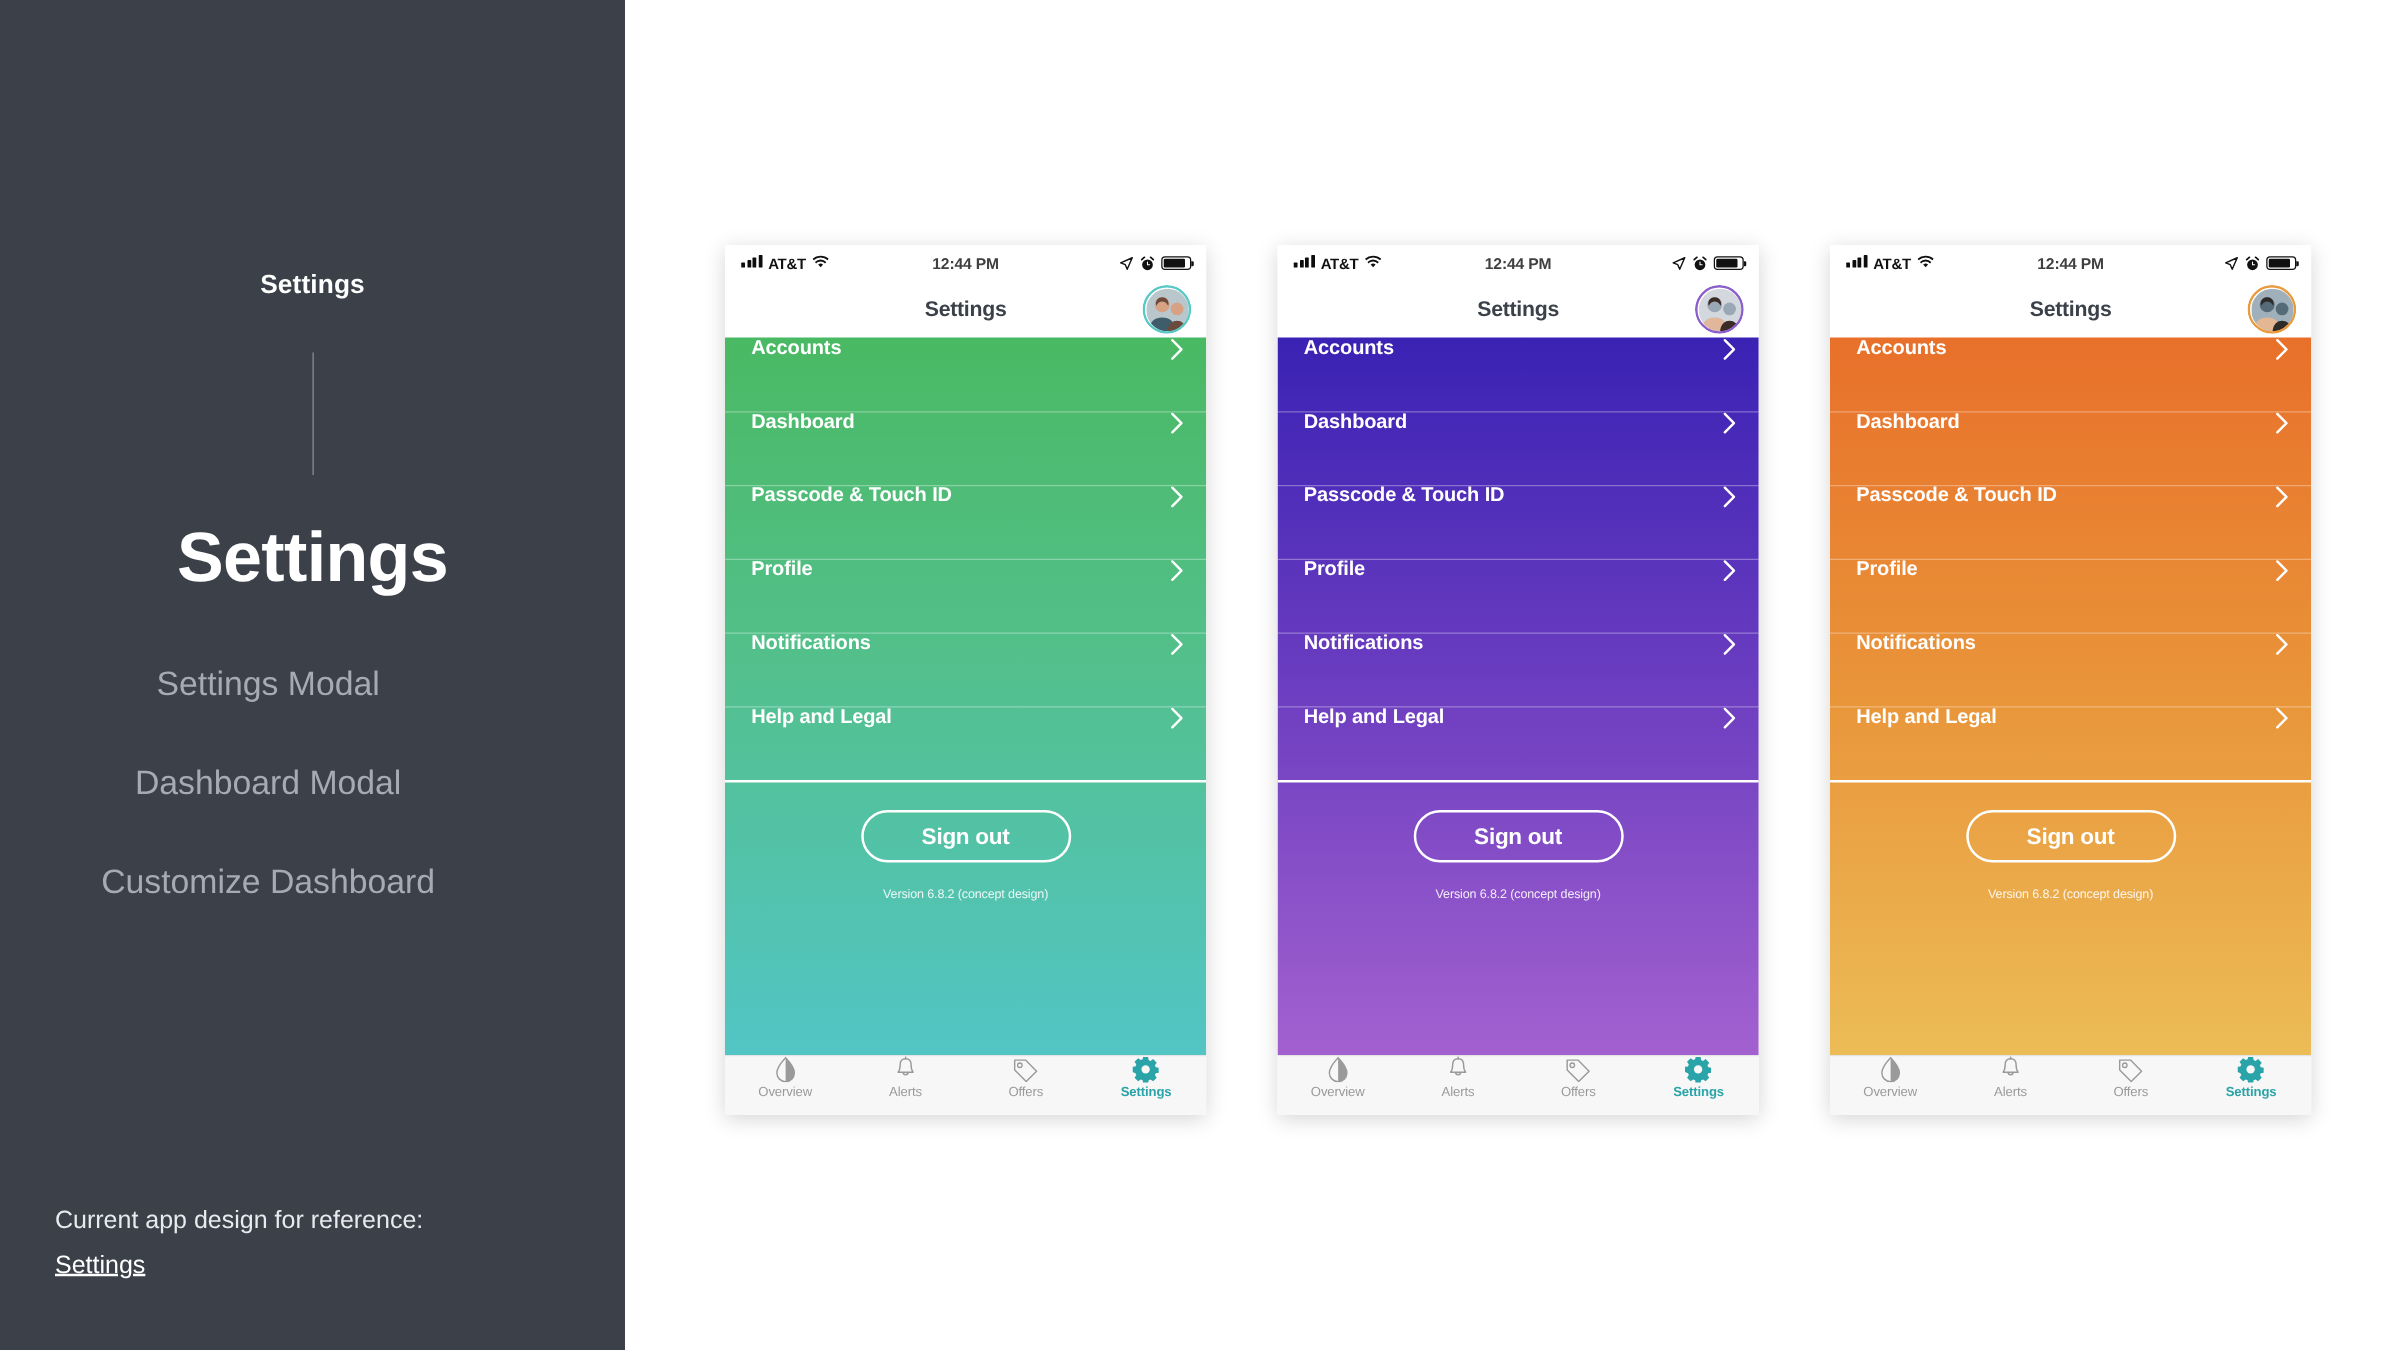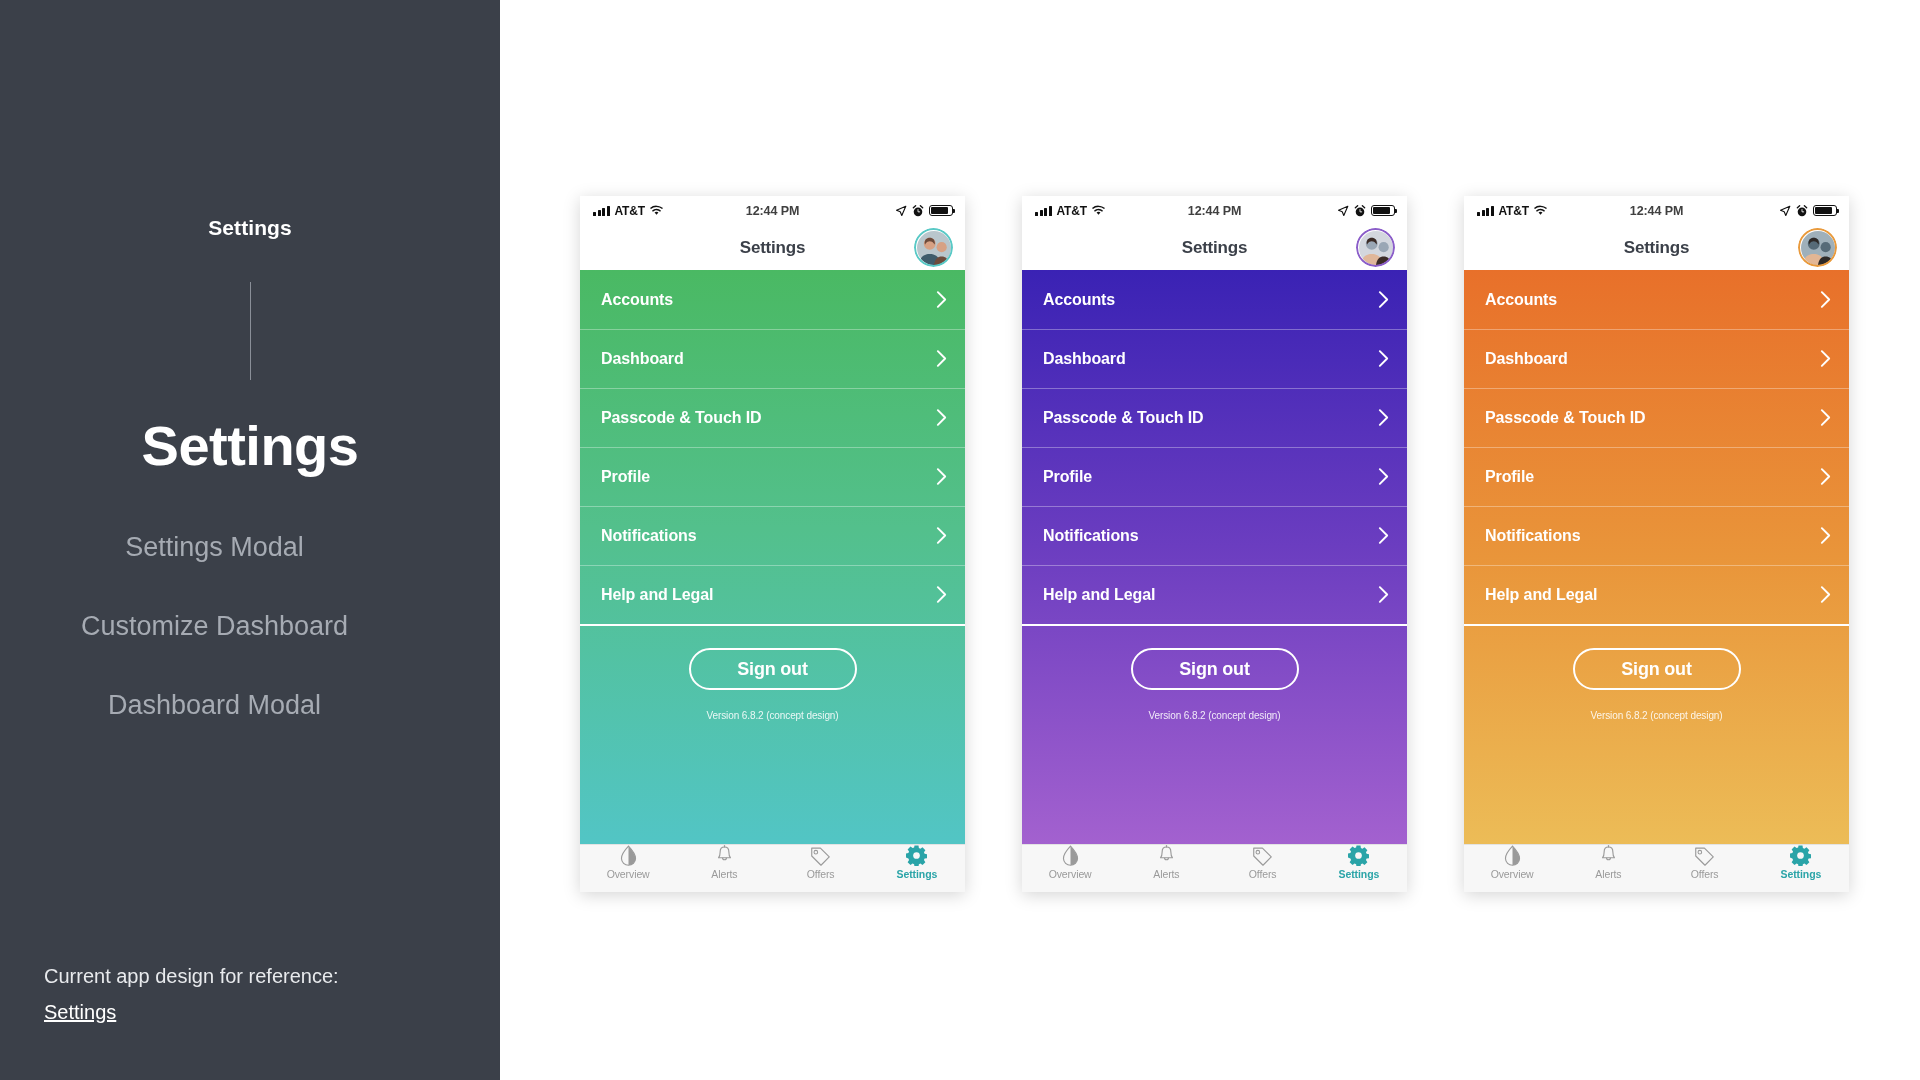--- a/index.html
+++ b/index.html
@@ -73,21 +73,21 @@
   #phone-orange{ left:1464px; }
 
   
   .statusbar{
     height:29px; flex:0 0 29px;
     display:flex; align-items:center;
     padding:0 12px 0 13px;
     background:#fff;
     position:relative;
   }
-  .sb-left{ display:flex; align-items:center; gap:5px; }
+  .sb-left{ display:flex; gap:5px; }
   .sb-bars{ display:flex; align-items:flex-end; gap:1.5px; height:10px; }
   .sb-bars i{ display:block; width:3px; background:#0d0d0d; border-radius:.5px; }
   .sb-bars i:nth-child(1){ height:4px; }
   .sb-bars i:nth-child(2){ height:6px; }
   .sb-bars i:nth-child(3){ height:8px; }
   .sb-bars i:nth-child(4){ height:10px; }
   .sb-carrier{ font-size:12px; font-weight:bold; color:#111; letter-spacing:-.2px; }
   .sb-wifi{ width:13px; height:11px; }
   .sb-time{
     position:absolute; left:0; right:0; top:0; height:29px;
@@ -128,21 +128,21 @@
     position:absolute; inset:0; border-radius:50%;
     border:2.5px solid #59c9c6;
   }
   .avatar .photo{ position:absolute; inset:2.5px; border-radius:50%; overflow:hidden; }
 
   
   .menu{ flex:1 1 auto; display:flex; flex-direction:column; position:relative; }
   .menu-rows{ display:flex; flex-direction:column; }
   .menu-row{
     height:59px;
-    display:flex; align-items:center;
+    display:flex; 
     padding:0 18px 0 21px;
     position:relative;
     cursor:pointer;
   }
   .menu-row + .menu-row::before{
     content:""; position:absolute; left:0; right:0; top:0;
     height:1px; background:rgba(255,255,255,.33);
   }
   .menu-label{
     font-size:16px; font-weight:bold; color:#fff; letter-spacing:-.1px;
@@ -199,22 +199,22 @@
 </head>
 <body>
 
 <div id="sidebar">
   <div class="small-title">Settings</div>
   <div class="divider"></div>
   <div class="big-title">Settings</div>
 
   <div class="nav-list">
     <div class="nav-item">Settings Modal</div>
+    <div class="nav-item">Dashboard Modal</div>
     <div class="nav-item">Customize Dashboard</div>
-    <div class="nav-item">Dashboard Modal</div>
   </div>
 
   <div class="footer">
     <div>Current app design for reference:</div>
     <div class="link">Settings</div>
   </div>
 </div>
 
 <div class="phone" id="phone-green">
     <div class="statusbar">

